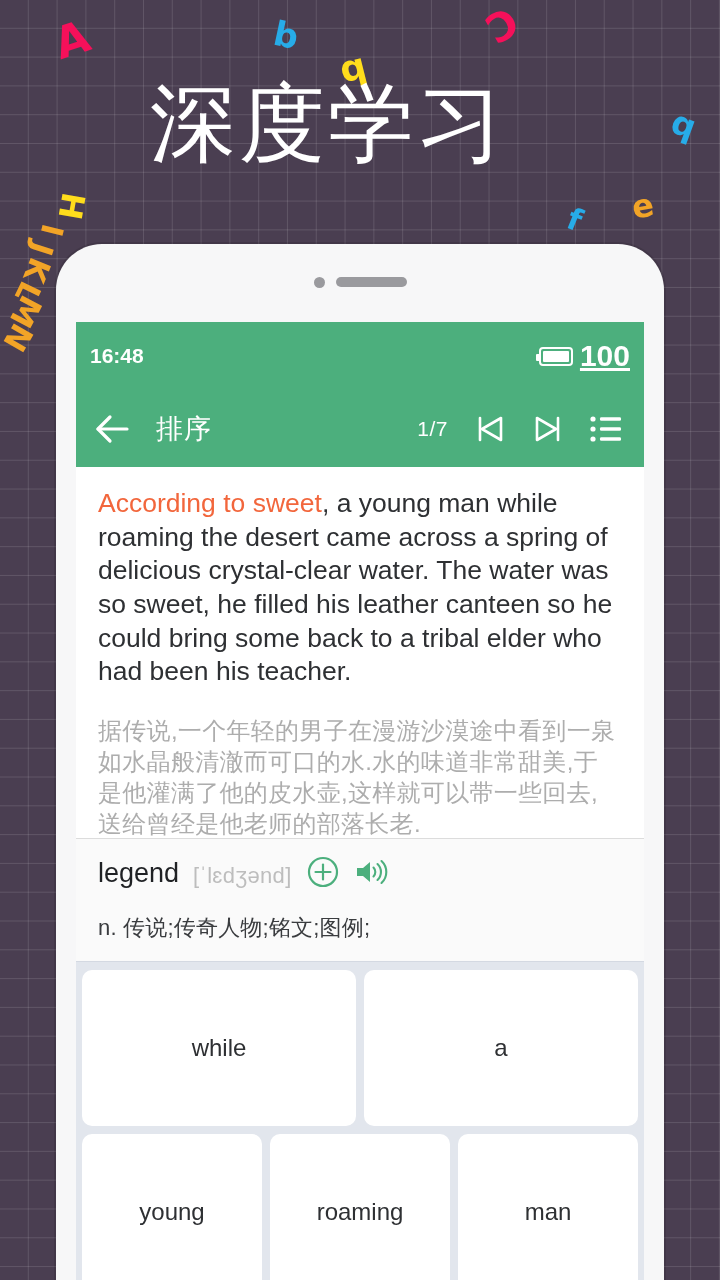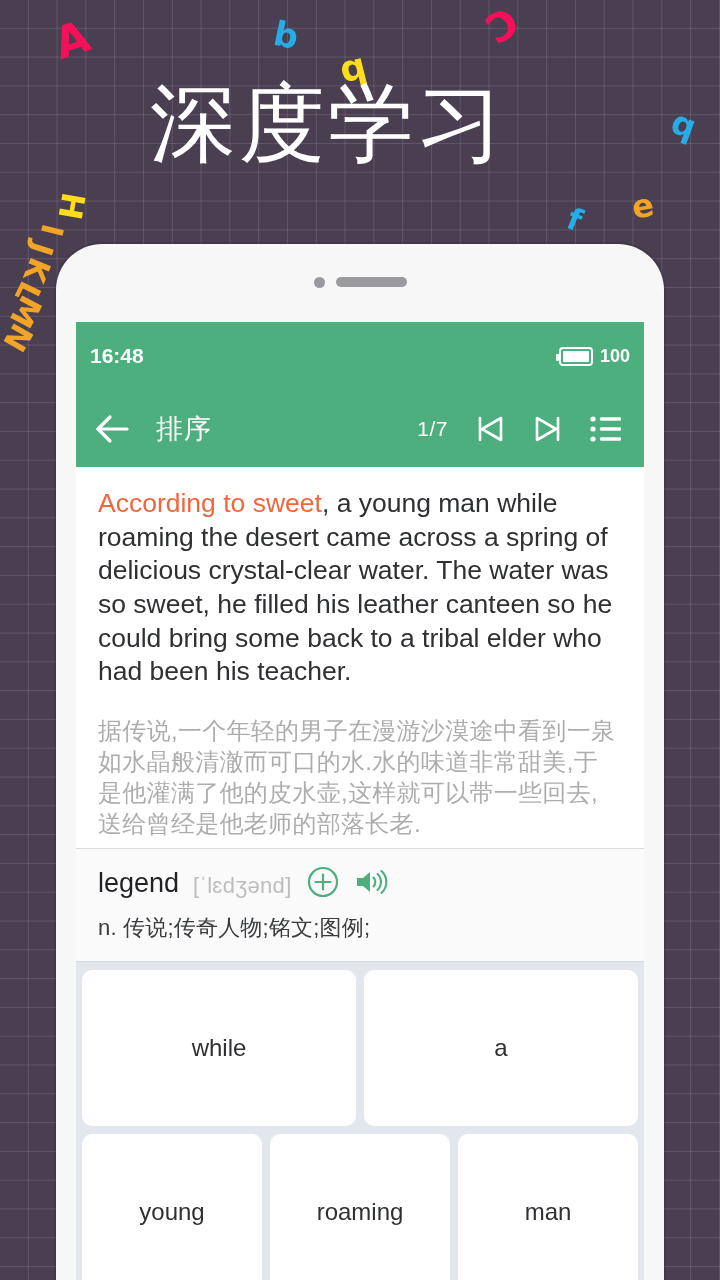--- a/index.html
+++ b/index.html
@@ -137,21 +137,21 @@
   .batt-icon::after {
     content: "";
     position: absolute;
     left: -5px;
     top: 5px;
     width: 3px;
     height: 7px;
     background: #FFFFFF;
     border-radius: 1px 0 0 1px;
   }
-  .batt-text { font-size: 18px; font-weight: bold; }
+  .batt-text { font-size: 30px; font-weight: bold; text-decoration: underline; }
 
   
   .actionbar {
     height: 77px;
     background: #4CAF7D;
     display: flex;
     align-items: center;
     padding: 0 16px;
     gap: 14px;
     flex: none;
@@ -231,21 +231,21 @@
   }
   .icon-btn {
     width: 34px;
     height: 34px;
     display: flex;
     align-items: center;
     justify-content: center;
     cursor: pointer;
   }
   .dict-def {
-    margin-top: 14px;
+    margin-top: 24px;
     font-size: 22px;
     color: #3A3C3F;
     letter-spacing: 0.2px;
   }
 
   
   .tile-area {
     flex: none;
     background: #E2E6ED;
     padding: 8px 6px 6px 6px;

